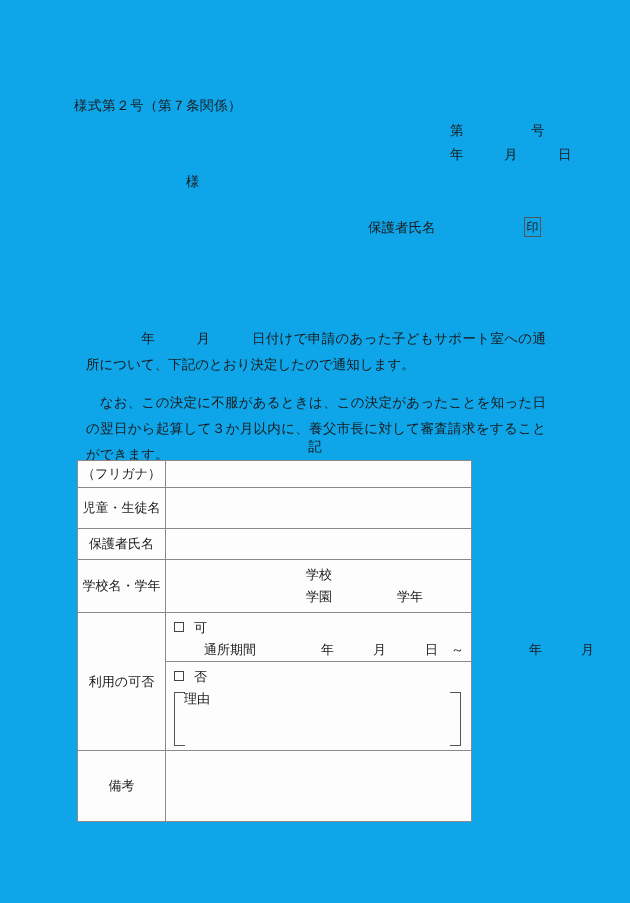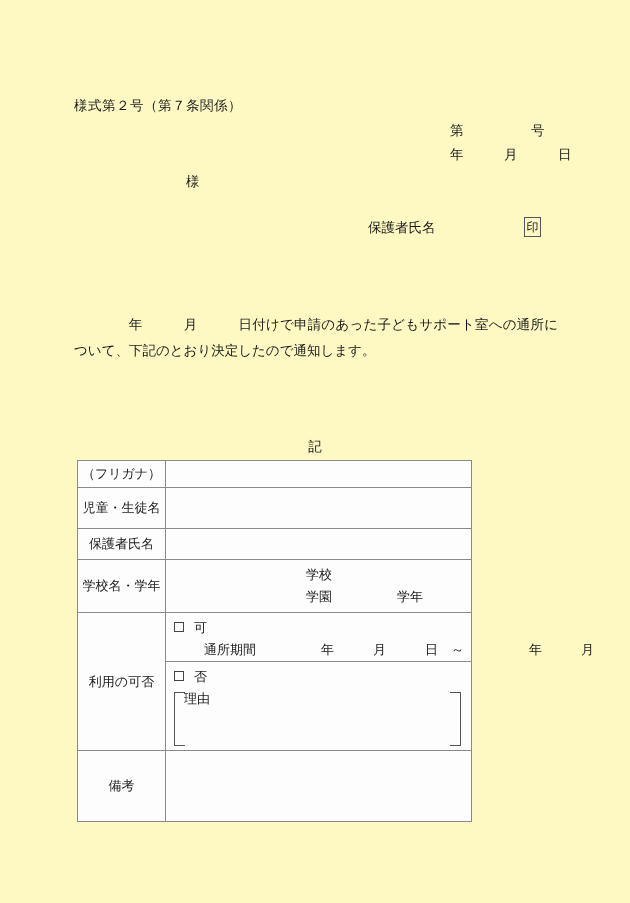--- a/index.html
+++ b/index.html
@@ -13,21 +13,21 @@
     height: 903px;
     position: relative;
     font-family: "DejaVu Serif", "Liberation Serif", serif;
     color: #1a1a1a;
     background: #fdfdfd;
     overflow: hidden;
   }
   .page {
     position: absolute;
     inset: 0;
-    background: #fef9c3;
+    background: #0ea5e9;
   }
 
   
   .form-code {
     position: absolute;
     left: 74px;
     top: 97px;
     font-size: 13.5px;
     letter-spacing: 0.5px;
     white-space: pre;
@@ -88,25 +88,24 @@
   
   .body-block {
     position: absolute;
     left: 74px;
     top: 313px;
     width: 484px;
     font-size: 13.5px;
     line-height: 26px;
   }
   .para {
-    margin: 0;
+    margin: 12px;
     text-align: justify;
     text-justify: inter-ideograph;
     white-space: pre-wrap;
-    font-family: Liberation Mono, monospace;
   }
   .para + .para { margin-top: 0px; }
 
   
   .ki-mark {
     position: absolute;
     left: 0;
     top: 438px;
     width: 630px;
     text-align: center;
@@ -217,20 +216,21 @@
   <div class="doc-date">年　　　月　　　日</div>
 
   <div class="addressee">様</div>
 
   <div class="issuer">保護者氏名</div>
   <div class="seal-box">印</div>
 
 
   <div class="body-block">
     <p class="para">　　　　年　　　月　　　日付けで申請のあった子どもサポート室への通所について、下記のとおり決定したので通知します。</p>
+    <p class="para">　なお、この決定に不服があるときは、この決定があったことを知った日の翌日から起算して３か月以内に、養父市長に対して審査請求をすることができます。</p>
   </div>
 
   <div class="ki-mark">記</div>
 
   <table class="form-table">
     <colgroup>
       <col class="col-label">
       <col>
     </colgroup>
     <tbody>

